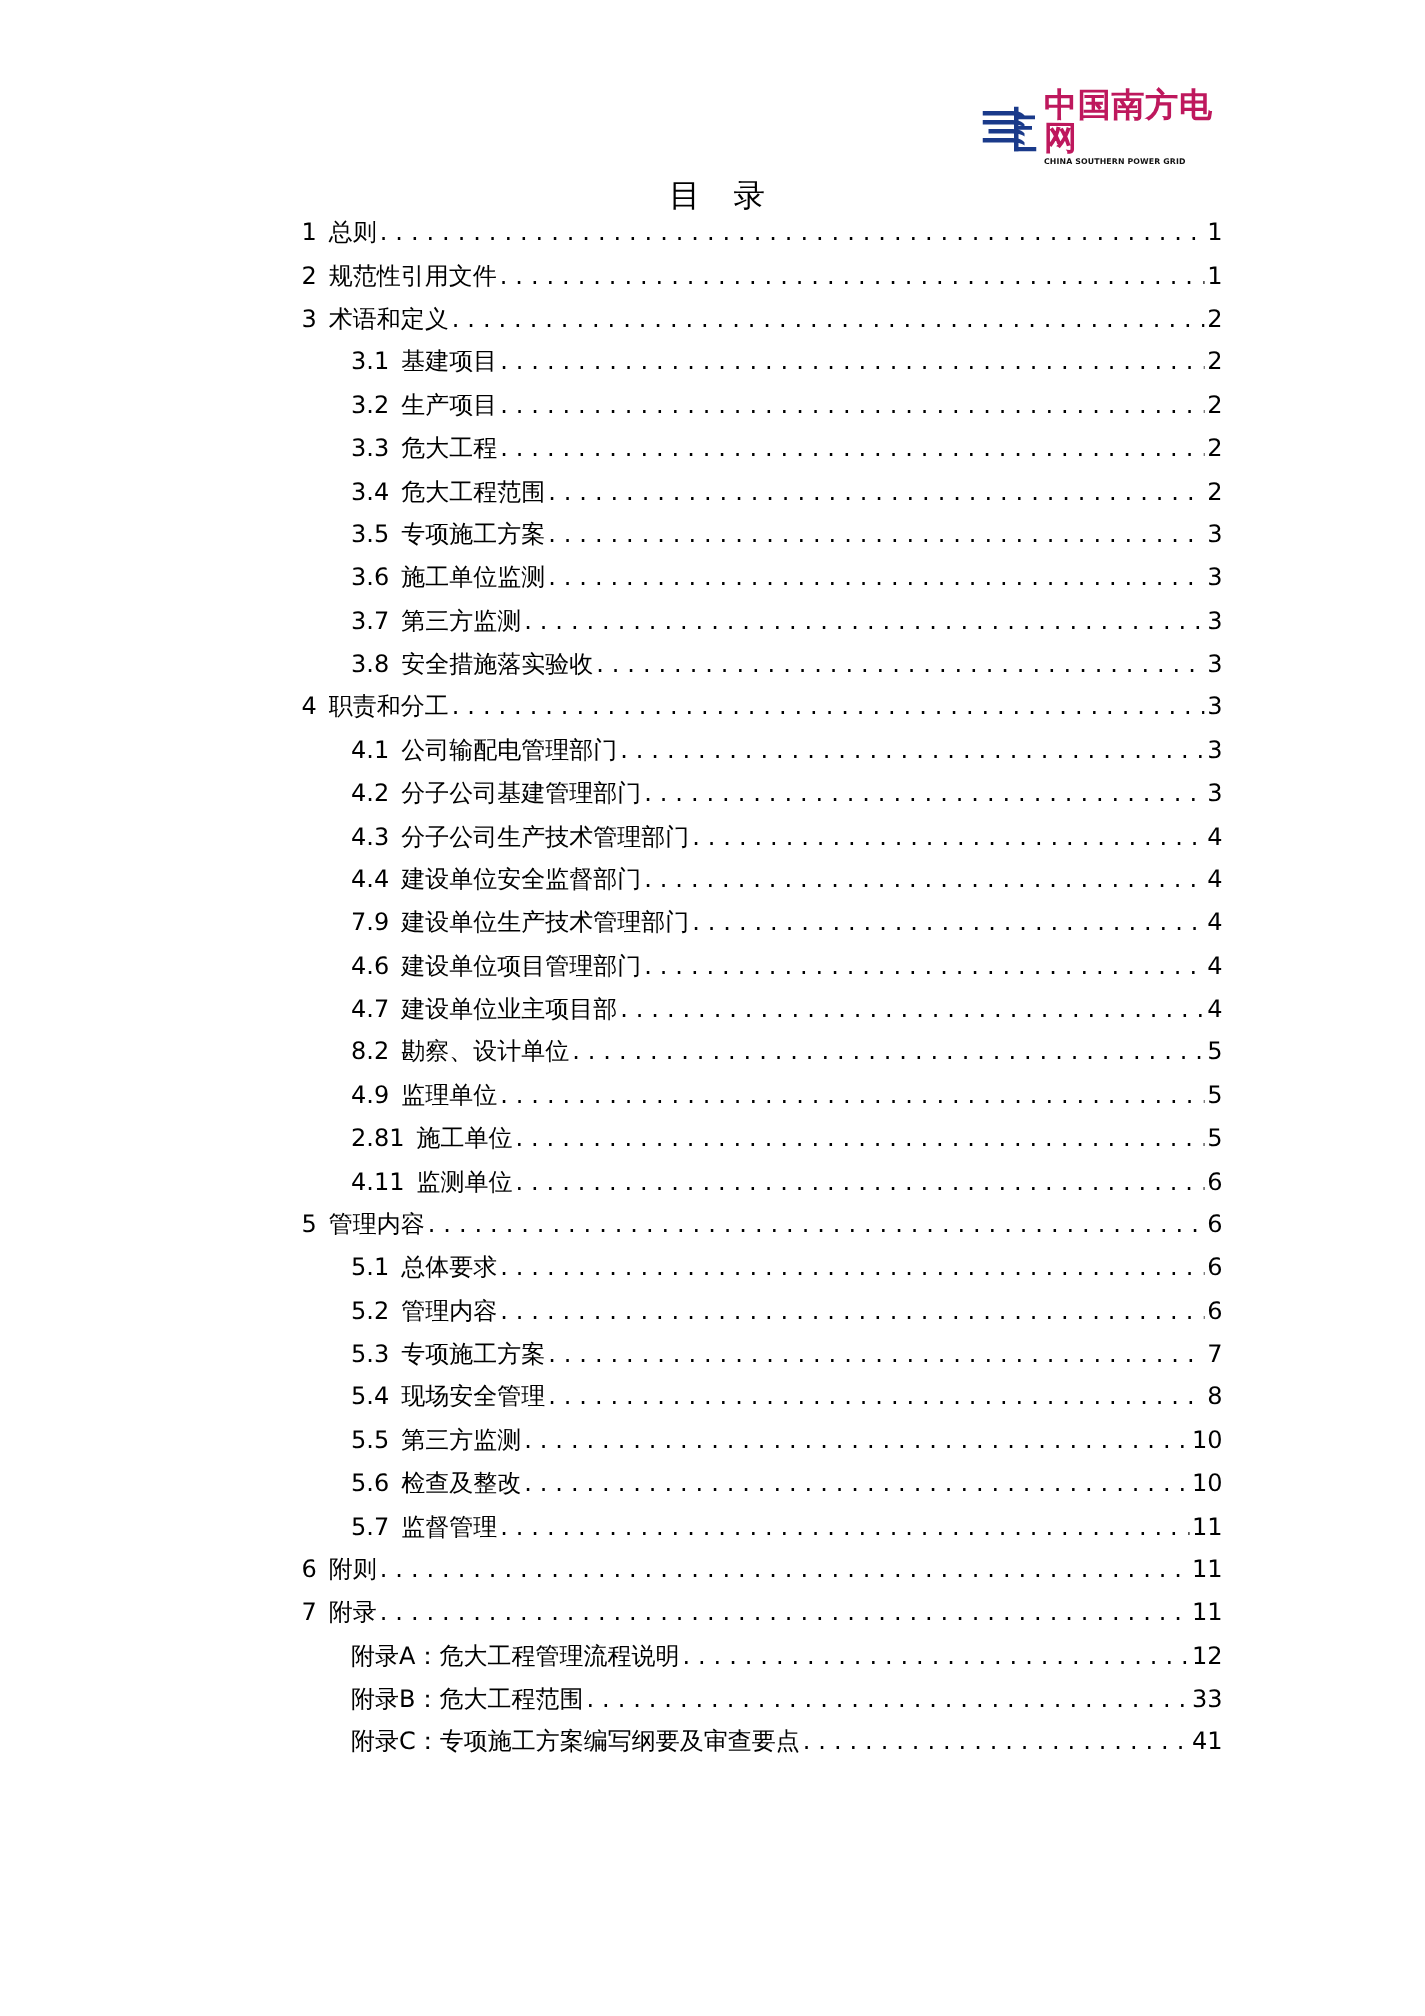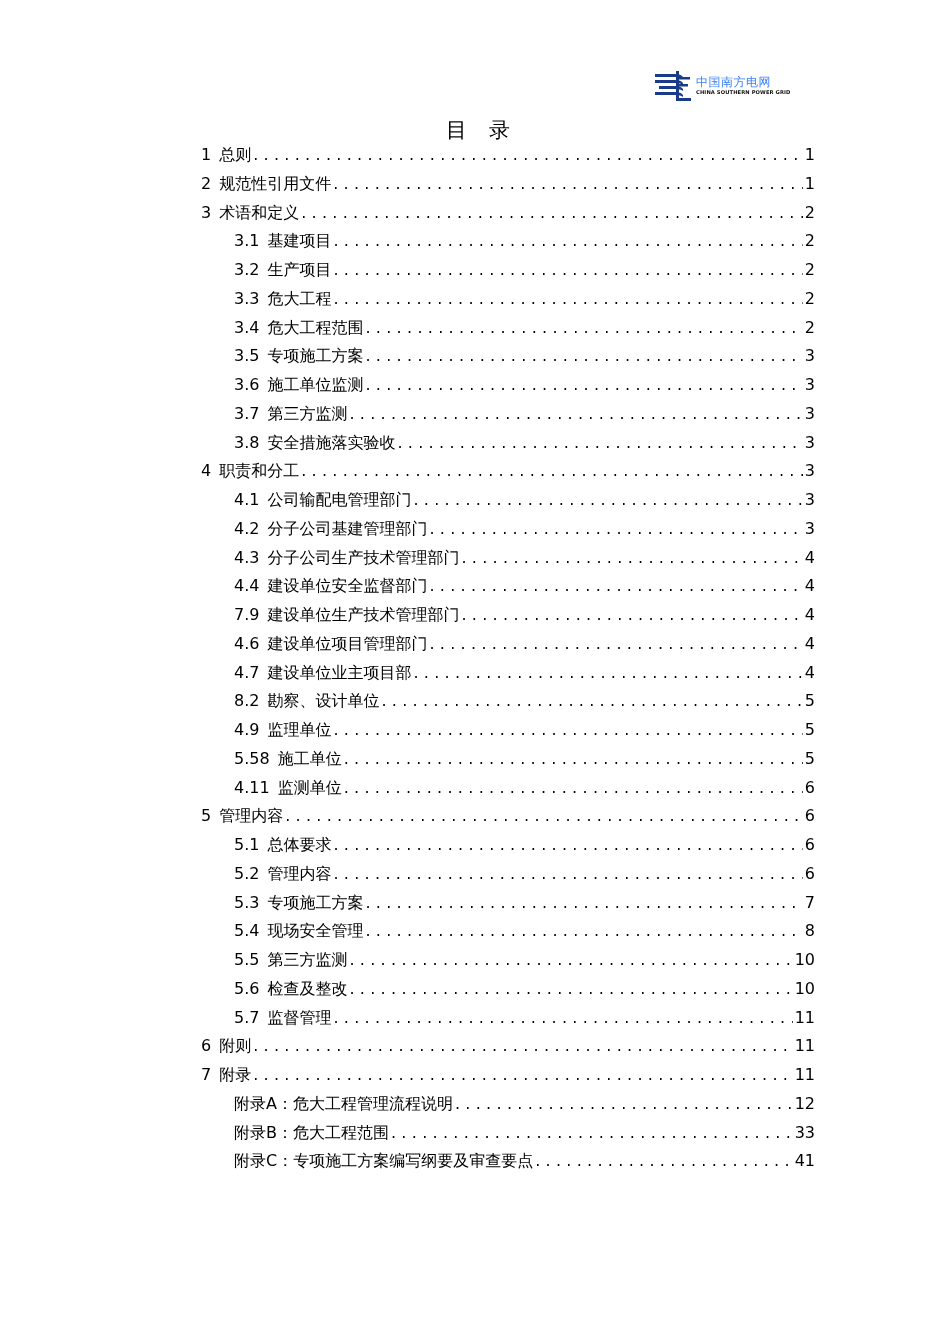--- a/index.html
+++ b/index.html
@@ -29,23 +29,23 @@
       height: 30px;
       flex: none;
     }
     .logo-text {
       margin-left: 5px;
       display: flex;
       flex-direction: column;
       line-height: 1;
     }
     .logo-cn {
-      font-size: 12px;
-      font-weight: normal;
-      color: #3b82f6;
+      font-size: 22px;
+      font-weight: bold;
+      color: #be185d;
       letter-spacing: 0.5px;
     }
     .logo-en {
       font-size: 5.2px;
       font-weight: bold;
       color: #111;
       margin-top: 2px;
       letter-spacing: 0.1px;
       white-space: nowrap;
     }
@@ -221,21 +221,21 @@
       <span class="label"><span class="num">8.2</span><span class="title">勘察、设计单位</span></span>
       <span class="leader"></span>
       <span class="page">5</span>
     </div>
     <div class="toc-entry level-2">
       <span class="label"><span class="num">4.9</span><span class="title">监理单位</span></span>
       <span class="leader"></span>
       <span class="page">5</span>
     </div>
     <div class="toc-entry level-2">
-      <span class="label"><span class="num">5.58</span><span class="title">施工单位</span></span>
+      <span class="label"><span class="num">2.81</span><span class="title">施工单位</span></span>
       <span class="leader"></span>
       <span class="page">5</span>
     </div>
     <div class="toc-entry level-2">
       <span class="label"><span class="num">4.11</span><span class="title">监测单位</span></span>
       <span class="leader"></span>
       <span class="page">6</span>
     </div>
     <div class="toc-entry level-1">
       <span class="label"><span class="num">5</span><span class="title">管理内容</span></span>

